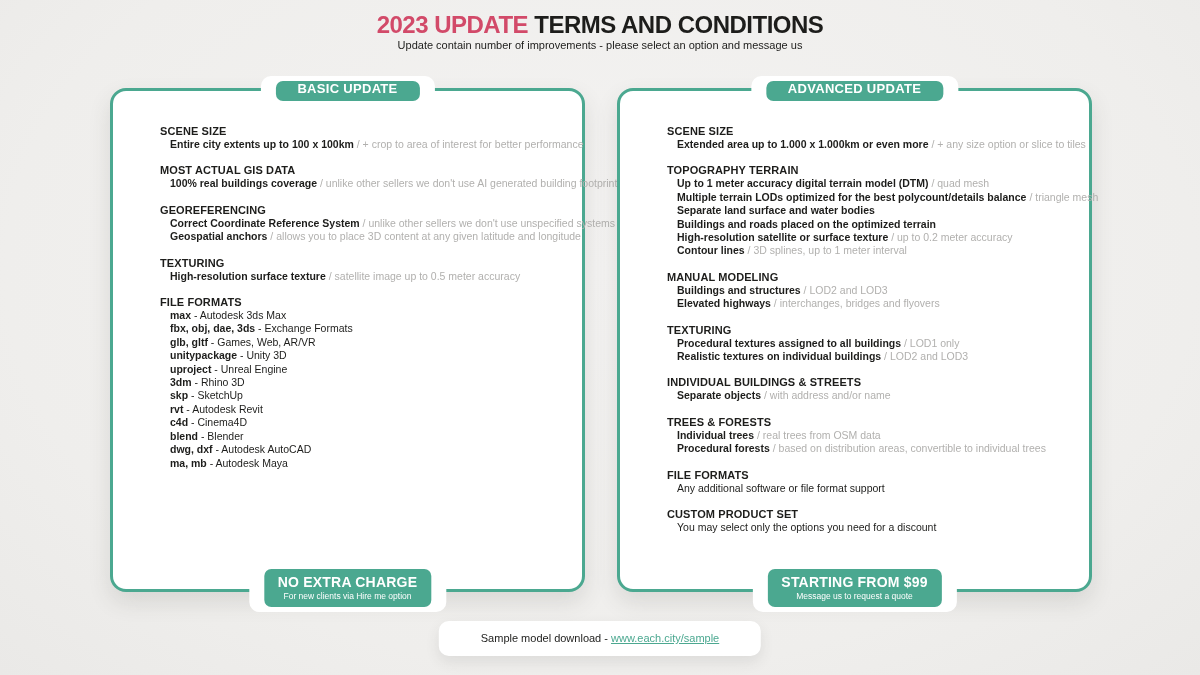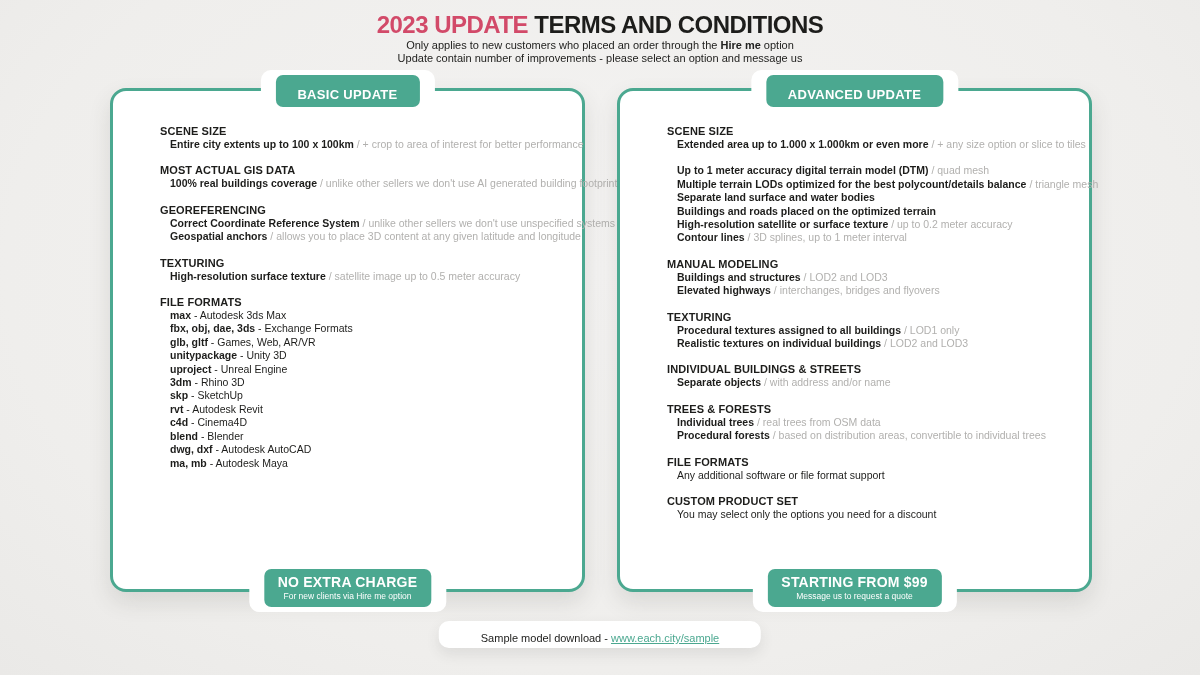--- a/index.html
+++ b/index.html
@@ -59,21 +59,21 @@
   .badge {
     background: #4ba890;
     color: #ffffff;
     border-radius: 7px;
     text-align: center;
   }
   .badge.small {
     font-size: 13px;
     font-weight: bold;
     letter-spacing: 0.3px;
-    padding: 12px 22px 5px;
+    padding: 0 22px 5px;
     white-space: nowrap;
   }
   .badge.big { padding: 5px 14px 6px; white-space: nowrap; }
   .badge-title { font-size: 14px; font-weight: bold; letter-spacing: 0.2px; line-height: 17px; }
   .badge-sub { font-size: 8.5px; line-height: 10px; }
 
   .panel-content { padding: 34px 16px 0 47px; }
   .section { margin-bottom: 13px; }
   .section-heading {
     font-size: 11px;
@@ -91,39 +91,38 @@
   .item .b { font-weight: bold; }
   .item .note, .item .slash { color: #b1b0ae; }
 
   
   .sample-pill {
     position: absolute;
     top: 621px; left: 50%;
     transform: translateX(-50%);
     background: #ffffff;
     border-radius: 10px;
-    padding: 11px 42px 4px;
+    padding: 11px 42px 12px;
     box-shadow: 0 6px 14px rgba(60,60,55,0.10);
     font-size: 11px;
     white-space: nowrap;
   }
   .sample-pill a {
     color: #4ba890;
     text-decoration: underline;
     cursor: pointer;
   }
 </style>
 </head>
 <body>
 
 <div class="page">
 
   <div class="header">
     <h1 class="title"><span class="accent">2023 UPDATE</span><span> TERMS AND CONDITIONS</span></h1>
-    <p class="subtitle"><span>Only applies to new customers who placed an order through the </span><b>Hire me</b><span> option</span></p>
     <p class="subtitle">Update contain number of improvements - please select an option and message us</p>
   </div>
 
   <div class="panels">
 
     <section class="panel">
       <div class="badge-wrap top">
         <div class="badge small">BASIC UPDATE</div>
       </div>
       <div class="panel-content">
@@ -171,20 +170,21 @@
     <section class="panel">
       <div class="badge-wrap top">
         <div class="badge small">ADVANCED UPDATE</div>
       </div>
       <div class="panel-content">
           <div class="section">
             <div class="section-heading">SCENE SIZE</div>
             <div class="item"><span class="b">Extended area up to 1.000 x 1.000km or even more</span><span class="slash"> / </span><span class="note">+ any size option or slice to tiles</span></div>
           </div>
           <div class="section">
+            <div class="section-heading">TOPOGRAPHY TERRAIN</div>
             <div class="item"><span class="b">Up to 1 meter accuracy digital terrain model (DTM)</span><span class="slash"> / </span><span class="note">quad mesh</span></div>
             <div class="item"><span class="b">Multiple terrain LODs optimized for the best polycount/details balance</span><span class="slash"> / </span><span class="note">triangle mesh</span></div>
             <div class="item"><span class="b">Separate land surface and water bodies</span></div>
             <div class="item"><span class="b">Buildings and roads placed on the optimized terrain</span></div>
             <div class="item"><span class="b">High-resolution satellite or surface texture</span><span class="slash"> / </span><span class="note">up to 0.2 meter accuracy</span></div>
             <div class="item"><span class="b">Contour lines</span><span class="slash"> / </span><span class="note">3D splines, up to 1 meter interval</span></div>
           </div>
           <div class="section">
             <div class="section-heading">MANUAL MODELING</div>
             <div class="item"><span class="b">Buildings and structures</span><span class="slash"> / </span><span class="note">LOD2 and LOD3</span></div>

